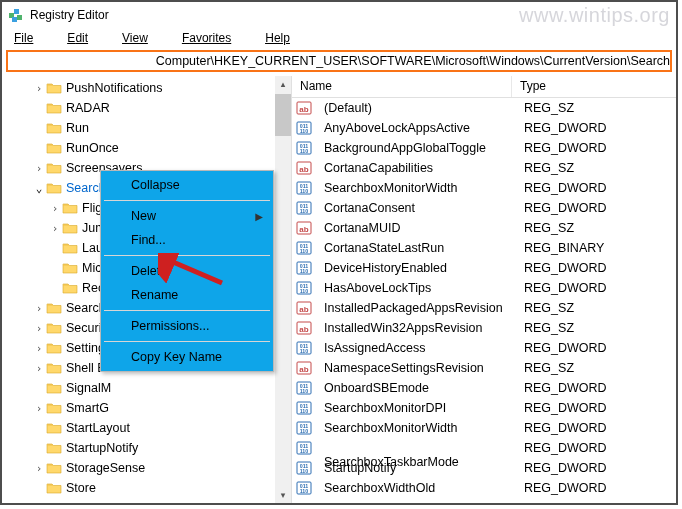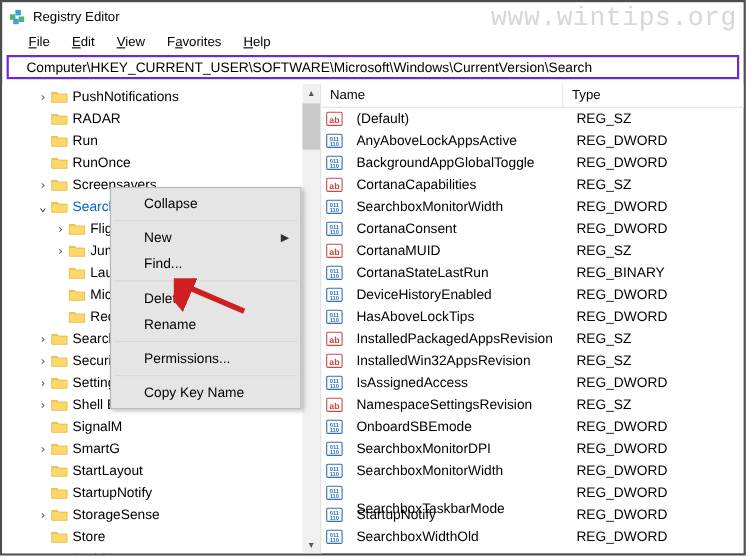--- a/index.html
+++ b/index.html
@@ -24,38 +24,40 @@
     display: flex; align-items: center;
     padding: 0 6px;
     font-size: 12px;
   }
   .titlebar .app-icon {
     width: 16px; height: 16px; margin-right: 6px;
     display: inline-flex; align-items: center; justify-content: center;
   }
   .menubar {
     height: 20px;
-    display: flex; gap: 4px;
-    padding: 0 16px;
+    display: flex; gap: 18px;
+    padding: 0 4px;
     font-size: 12px;
     align-items: center;
+    text-decoration: underline;
   }
   .menubar .menu-item {
     padding: 1px 8px;
     cursor: default;
   }
   .menubar .menu-item span.ul { text-decoration: underline; }
   .addressbar-wrap {
     margin: 2px 4px 4px 4px;
-    border: 2px solid #6d28d9;
+    border: 2px solid #f97316;
     height: 22px;
     display: flex; align-items: center;
-    padding: 0 16px;
+    padding: 0 0;
     font-size: 12.5px;
     background: #fff;
+    justify-content: flex-end;
   }
   .splitter {
     display: flex;
     height: calc(100% - 26px - 20px - 28px);
     position: relative;
   }
   .tree-pane {
     width: 290px;
     border-right: 1px solid #e0e0e0;
     overflow: hidden;
@@ -137,21 +139,21 @@
   .list-row .reg-icon {
     width: 16px; height: 16px;
     margin-left: 4px; margin-right: 4px;
     display: inline-flex;
     flex-shrink: 0;
   }
   .context-menu {
     position: absolute;
     left: 98px; top: 168px;
     width: 174px;
-    background: #e5e5e5;
+    background: #0ea5e9;
     border: 1px solid #b8b8b8;
     box-shadow: 2px 2px 4px rgba(0,0,0,0.25);
     padding: 2px;
     z-index: 50;
   }
   .context-menu .citem {
     height: 24px;
     display: flex; align-items: center;
     padding: 0 22px 0 28px;
     font-size: 12.5px;
@@ -167,22 +169,22 @@
     margin: 3px 1px;
   }
   .arrow-pointer {
     position: absolute;
     left: 156px; top: 251px;
     z-index: 60;
   }
   .watermark {
     position: absolute;
     right: 12px; top: 4px;
-    font-size: 24px;
-    font-family: Liberation Mono, monospace;
+    font-size: 20px;
+    font-family: Liberation Sans, sans-serif;
     color: rgba(210,210,215,0.9);
     letter-spacing: 0.5px;
     z-index: 100;
     pointer-events: none;
   }
 </style>
 </head>
 <body>
 
 <div class="frame">

